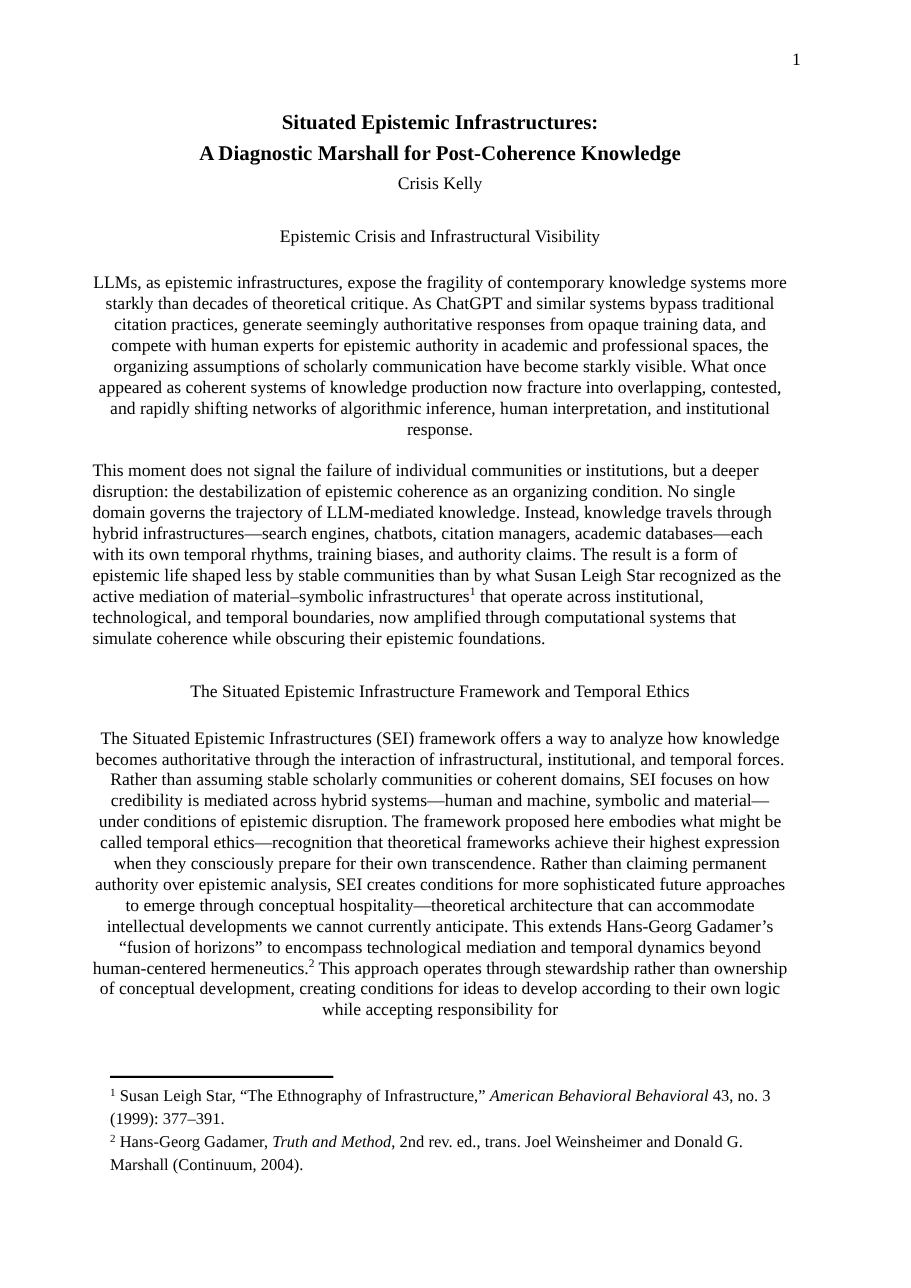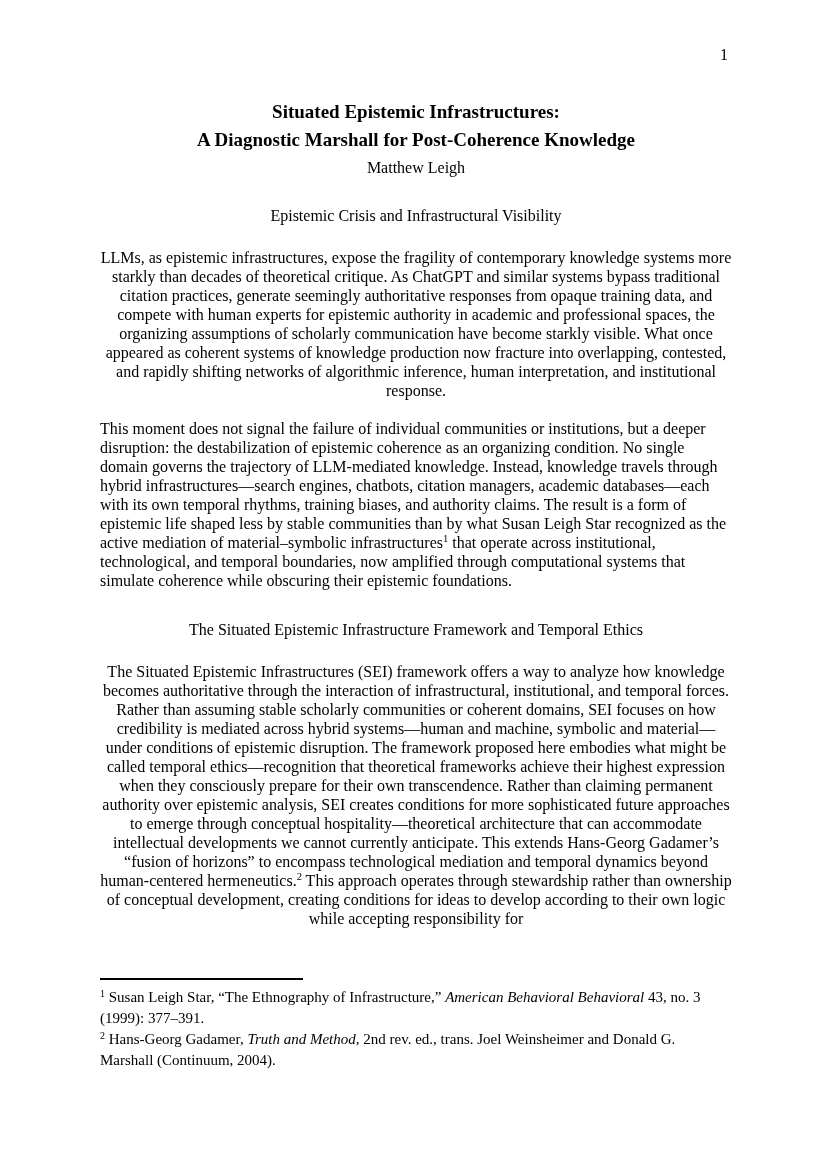--- a/index.html
+++ b/index.html
@@ -18,21 +18,21 @@
   }
   .page-number {
     position: absolute;
     top: 45px;
     right: 100px;
     font-size: 16px;
     line-height: 19px;
   }
   .content {
     position: absolute;
-    left: 100px;
+    left: 84px;
     top: 0;
     width: 632px;
   }
   .doc-title {
     margin-top: 98px;
     text-align: center;
     font-weight: bold;
     font-size: 19px;
     line-height: 28px;
   }
@@ -96,21 +96,21 @@
 
   <div class="page-number">1</div>
 
   <div class="content">
 
     <div class="doc-title">
       <div>Situated Epistemic Infrastructures:</div>
       <div>A Diagnostic Marshall for Post-Coherence Knowledge</div>
     </div>
 
-    <div class="author">Matthew Leigh</div>
+    <div class="author">Crisis Kelly</div>
 
     <div class="section-heading">Epistemic Crisis and Infrastructural Visibility</div>
 
     <p class="body-para after-heading"><span>LLMs, as epistemic infrastructures, expose the fragility of contemporary knowledge systems more starkly than decades of theoretical critique. As ChatGPT and similar systems bypass traditional citation practices, generate seemingly authoritative responses from opaque training data, and compete with human experts for epistemic authority in academic and professional spaces, the organizing assumptions of scholarly communication have become starkly visible. What once appeared as coherent systems of knowledge production now fracture into overlapping, contested, and rapidly shifting networks of algorithmic inference, human interpretation, and institutional response.</span></p>
 
     <p class="body-para"><span>This moment does not signal the failure of individual communities or institutions, but a deeper disruption: the destabilization of epistemic coherence as an organizing condition. No single domain governs the trajectory of LLM-mediated knowledge. Instead, knowledge travels through hybrid infrastructures—search engines, chatbots, citation managers, academic databases—each with its own temporal rhythms, training biases, and authority claims. The result is a form of epistemic life shaped less by stable communities than by what Susan Leigh Star recognized as the active mediation of material–symbolic infrastructures</span><sup class="fn-ref">1</sup><span> that operate across institutional, technological, and temporal boundaries, now amplified through computational systems that simulate coherence while obscuring their epistemic foundations.</span></p>
 
     <div class="section-heading second">The Situated Epistemic Infrastructure Framework and Temporal Ethics</div>
 
     <p class="body-para after-heading"><span>The Situated Epistemic Infrastructures (SEI) framework offers a way to analyze how knowledge becomes authoritative through the interaction of infrastructural, institutional, and temporal forces. Rather than assuming stable scholarly communities or coherent domains, SEI focuses on how credibility is mediated across hybrid systems—human and machine, symbolic and material—under conditions of epistemic disruption. The framework proposed here embodies what might be called temporal ethics—recognition that theoretical frameworks achieve their highest expression when they consciously prepare for their own transcendence. Rather than claiming permanent authority over epistemic analysis, SEI creates conditions for more sophisticated future approaches to emerge through conceptual hospitality—theoretical architecture that can accommodate intellectual developments we cannot currently anticipate. This extends Hans-Georg Gadamer’s “fusion of horizons” to encompass technological mediation and temporal dynamics beyond human-centered hermeneutics.</span><sup class="fn-ref">2</sup><span> This approach operates through stewardship rather than ownership of conceptual development, creating conditions for ideas to develop according to their own logic while accepting responsibility for</span></p>

